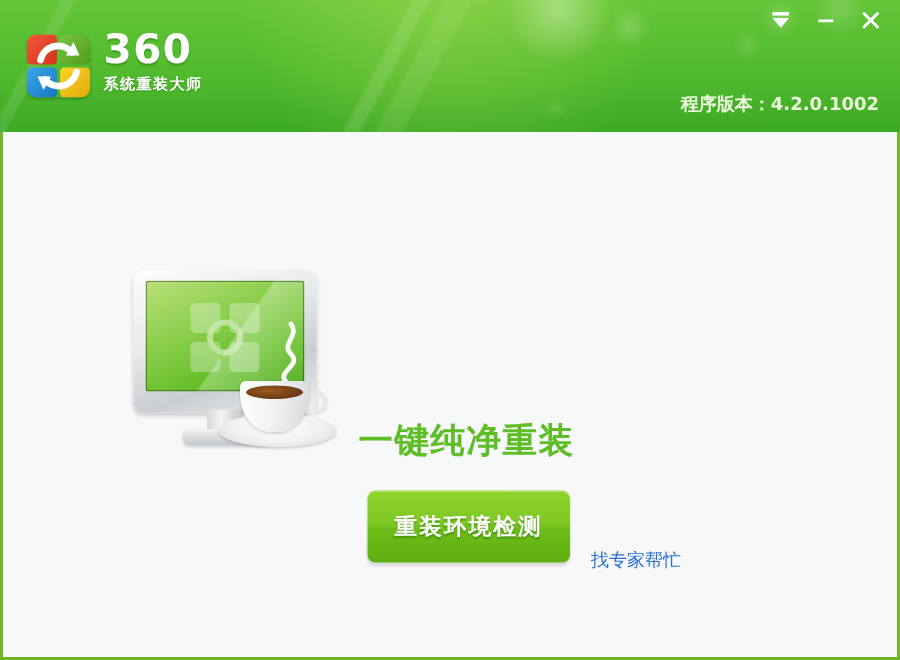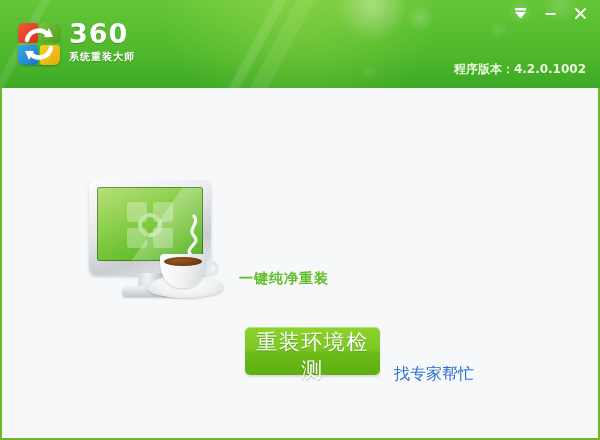--- a/index.html
+++ b/index.html
@@ -218,23 +218,23 @@
     border: 4px solid #e6e9eb;
     border-left-color: transparent;
     border-radius: 50%;
     box-sizing: border-box;
   }
   .steam { position: absolute; left: 88px; top: 34px; width: 40px; height: 44px; }
 
   
   .headline {
     position: absolute;
-    left: 237px; top: 180px;
+    left: 237px; top: 196px;
     color: #5fbd27;
-    font-size: 14px;
+    font-size: 23px;
     font-weight: bold;
     letter-spacing: 1px;
     line-height: 20px;
     white-space: nowrap;
   }
   .subline {
     position: absolute;
     left: 237px; top: 207px;
     color: #6fc22f;
     font-size: 13.5px;
@@ -246,32 +246,32 @@
   .cta {
     position: absolute;
     left: 243px; top: 239px;
     width: 135px; height: 48px;
     border: 0;
     border-radius: 5px;
     background: linear-gradient(180deg, #8fd22c 0%, #7ec824 45%, #6cbb18 55%, #5faf12 100%);
     box-shadow: 0 2px 2px rgba(0,0,0,0.12), inset 0 1px 0 rgba(255,255,255,0.35);
     color: #ffffff;
     font-family: "DejaVu Sans", "Liberation Sans", sans-serif;
-    font-size: 21px;
-    font-weight: normal;
+    font-size: 15px;
+    font-weight: bold;
     letter-spacing: 1.5px;
     cursor: pointer;
     text-shadow: 0 1px 1px rgba(0,80,0,0.35);
   }
 
   .expert-link {
     position: absolute;
     left: 392px; top: 278px;
     color: #2a6fd4;
-    font-size: 16px;
+    font-size: 12px;
     line-height: 15px;
     text-decoration: none;
     cursor: pointer;
     white-space: nowrap;
   }
 </style>
 </head>
 <body>
 
 <div id="app">

